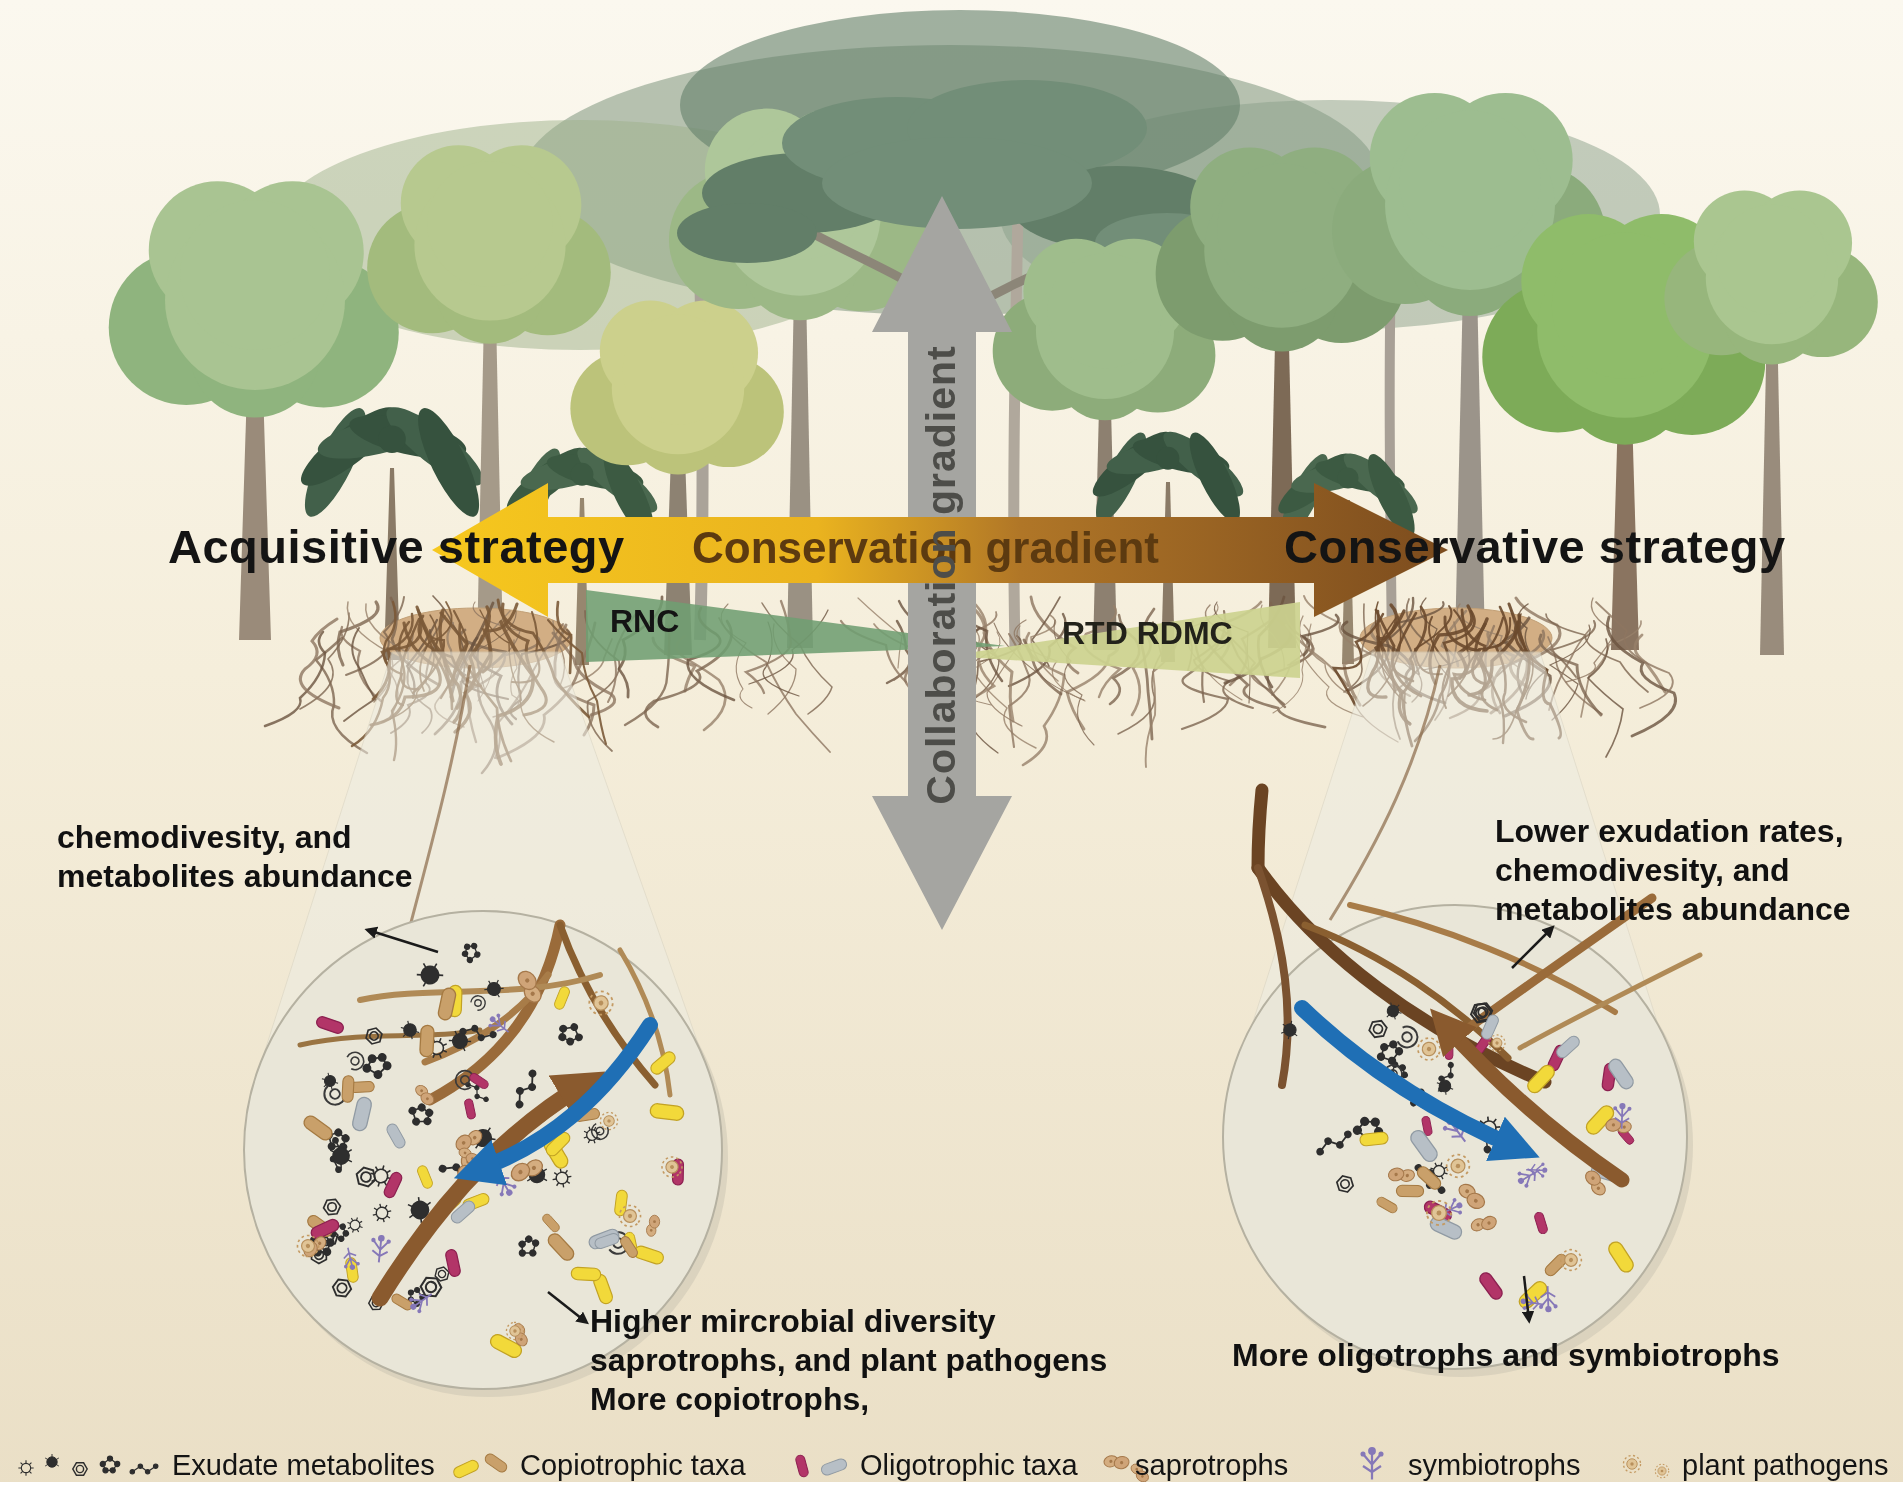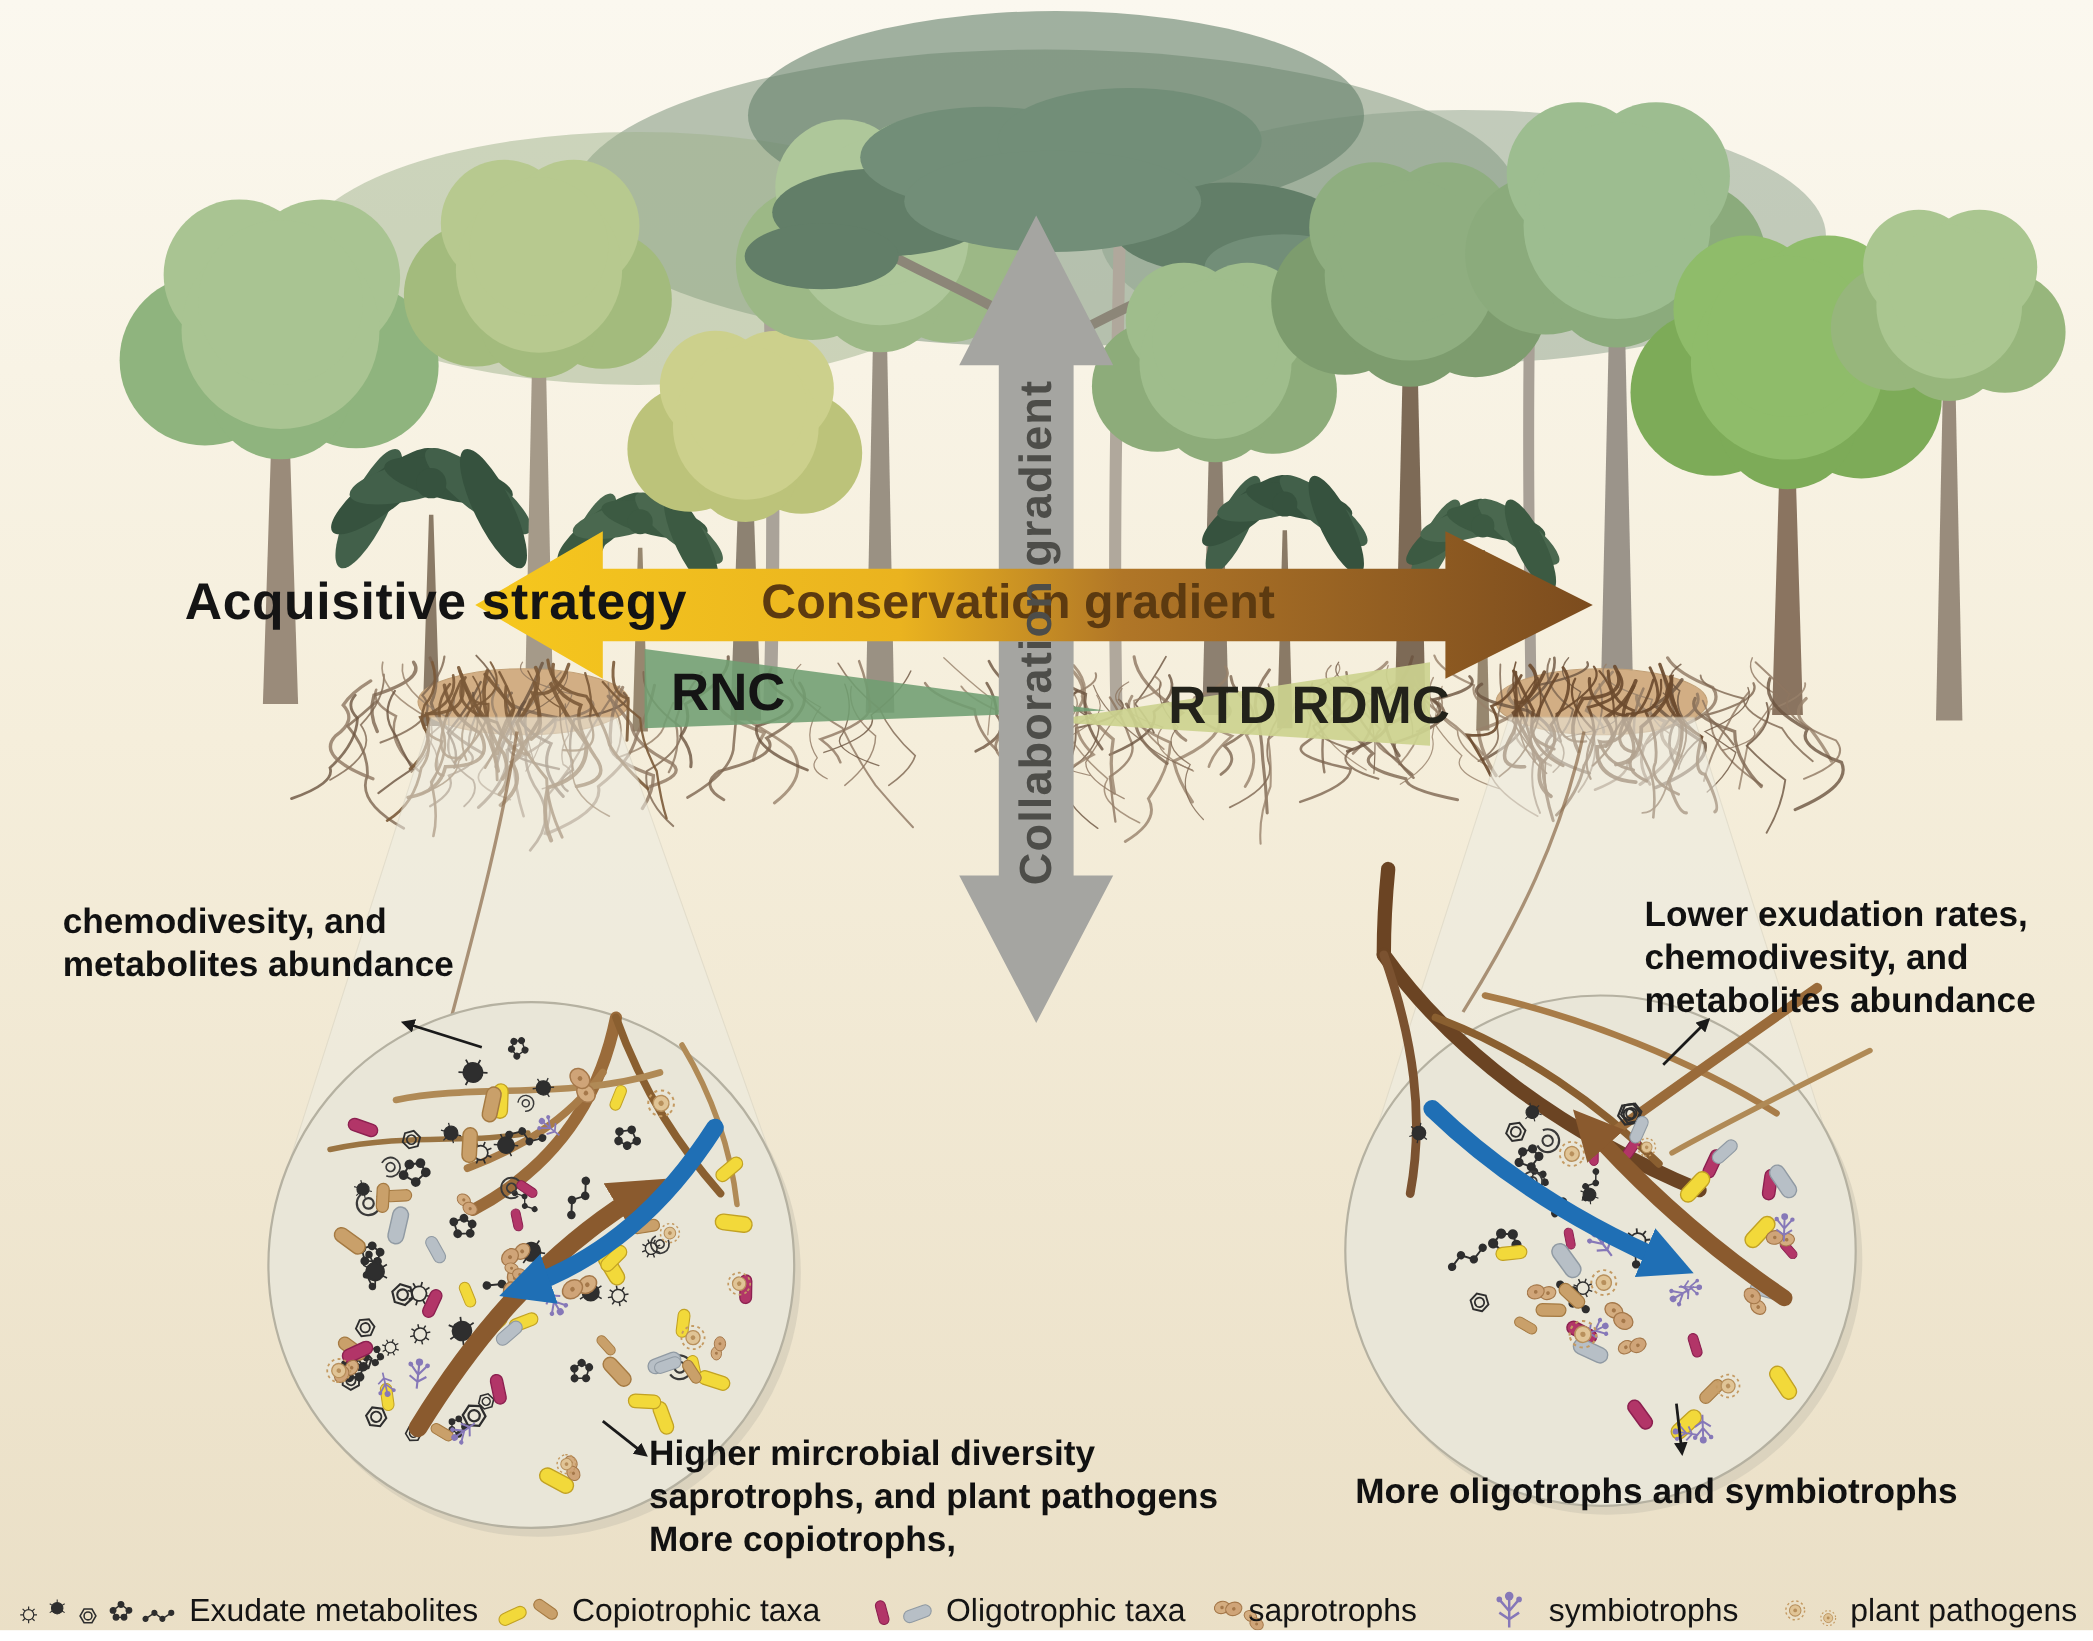--- a/index.html
+++ b/index.html
@@ -5,21 +5,21 @@
   *{margin:0;padding:0;box-sizing:border-box}
   body{font-family:"Liberation Sans",sans-serif;background:#ffffff}
   .canvas{position:relative;width:1903px;height:1492px;overflow:hidden;
     background:linear-gradient(180deg,#fbf8ef 0%,#f5eedb 45%,#eadfc6 100%)}
   #scene{position:absolute;left:0;top:0}
   .t{position:absolute;white-space:nowrap;color:#141414;line-height:1.1}
   .strategy{font-size:47px;font-weight:bold;letter-spacing:.5px}
   .consgrad{font-size:44px;font-weight:bold;color:#5c3a10}
   .collab{font-size:41px;font-weight:bold;color:#4d4d49;letter-spacing:1px;
     transform:translate(-50%,-50%) rotate(-90deg)}
-  .wedgelbl{font-size:48px;font-weight:bold}
+  .wedgelbl{font-size:32px;font-weight:bold}
   .rtdlbl{color:#22221a}
   .ann{position:absolute;font-size:32px;font-weight:bold;line-height:1.22;color:#111;white-space:nowrap}
   .legend-label{position:absolute;top:1449px;font-size:29px;color:#141414;white-space:nowrap}
 </style>
 </head>
 <body>
 
 <div class="canvas">
 
 <svg id="scene" width="1903" height="1492" viewBox="0 0 1903 1492" xmlns="http://www.w3.org/2000/svg">
@@ -687,20 +687,21 @@
   <g transform="translate(1648,1466)">
     <use href="#sym-path" transform="translate(-16,-2) scale(0.95)"></use>
     <use href="#sym-path" transform="translate(14,5) scale(0.75)"></use>
   </g>
 
   <rect x="0" y="1482" width="1903" height="10" fill="#ffffff"></rect>
 </svg>
 
 <div class="t strategy" style="left:168px;top:521px">Acquisitive strategy</div>
 <div class="t consgrad" style="left:692px;top:524px">Conservation gradient</div>
+<div class="t strategy" style="left:1284px;top:521px">Conservative strategy</div>
 <div class="t collab" style="left:942px;top:575px">Collaboration gradient</div>
 <div class="t wedgelbl" style="left:610px;top:604px">RNC</div>
 <div class="t wedgelbl rtdlbl" style="left:1062px;top:616px">RTD RDMC</div>
 
 <div class="ann" style="left:57px;top:818px">
   <div>chemodivesity, and</div>
   <div>metabolites abundance</div>
 </div>
 <div class="ann" style="left:590px;top:1302px">
   <div>Higher mircrobial diversity</div>

